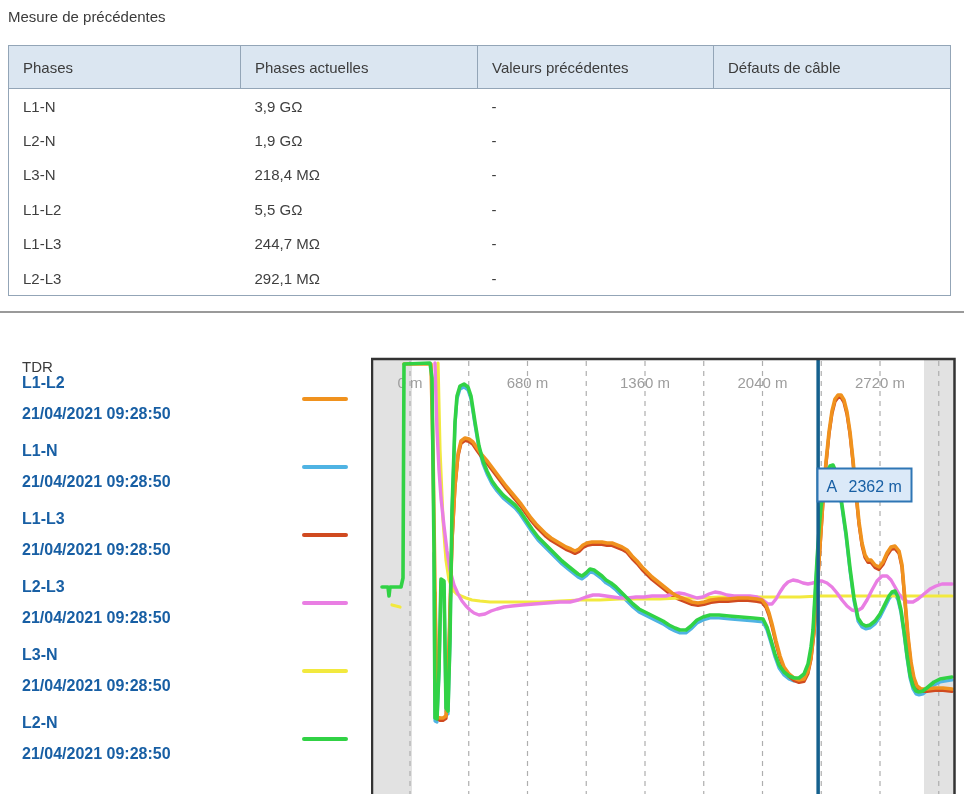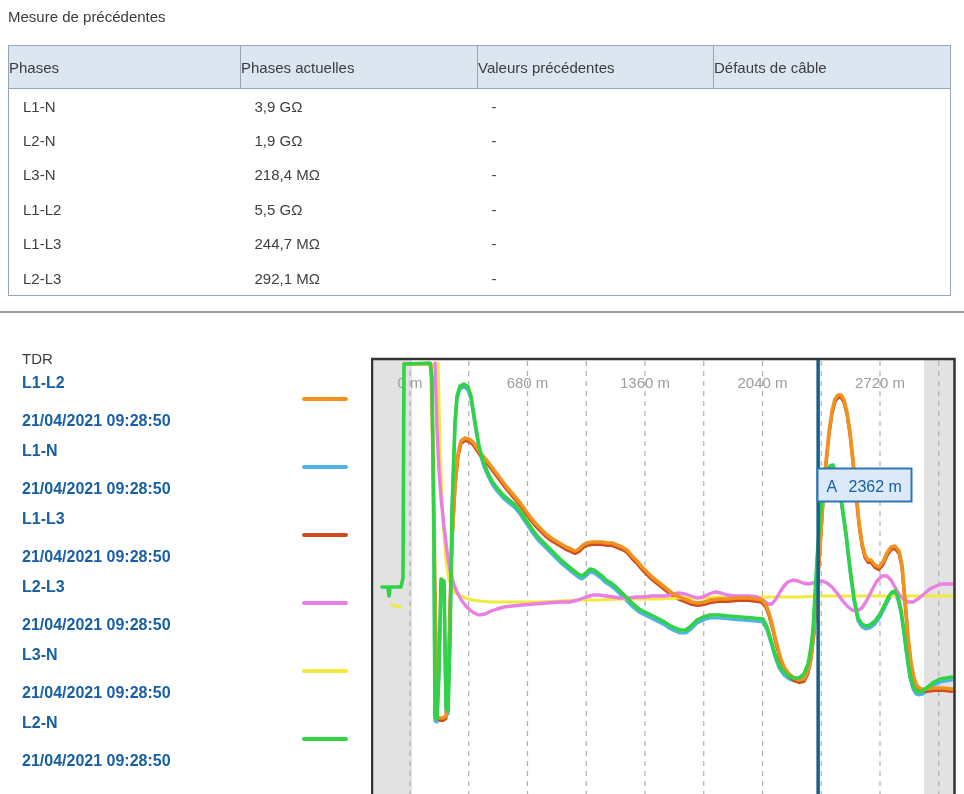--- a/index.html
+++ b/index.html
@@ -15,43 +15,43 @@
   }
   
   table.res-table {
     position:absolute; left:8px; top:45px; width:942px;
     border-collapse:collapse; table-layout:fixed;
     border:1px solid #93a5b7;
     font-size:15px; color:#3c3c3c;
   }
   table.res-table th {
     background:#dbe6f1; height:43px; text-align:left; font-weight:400;
-    padding-left:0; border-right:1px solid #93a5b7;
+    padding-left:14px; border-right:1px solid #93a5b7;
     border-bottom:1px solid #93a5b7; color:#3c3c3c;
   }
   table.res-table th:last-child { border-right:none; }
   table.res-table td {
     height:34.5px; padding-left:14px; color:#3f3f3f;
   }
   
   .section-sep {
     position:absolute; left:0; top:311px; width:964px; height:2px;
     background:#9a9a9a;
   }
   
   .legend-title {
-    position:absolute; left:22px; top:350px;
+    position:absolute; left:22px; top:358px;
     font-size:15px; color:#3b3b3b;
   }
   .legend-entry { position:absolute; left:22px; width:260px; }
   .legend-label {
     font-size:16px; font-weight:700; color:#185fa4; line-height:18px;
   }
   .legend-ts {
-    margin-top:20px; font-size:16px; font-weight:700; color:#185fa4;
+    margin-top:13px; font-size:16px; font-weight:700; color:#185fa4;
     line-height:18px; white-space:nowrap;
   }
   .swatch {
     position:absolute; left:302px; width:46px; height:4px; border-radius:2px;
   }
   
   .chart-wrap { position:absolute; left:371px; top:327px; width:586px; height:458px;margin-top:30px; }
   svg text { font-family:"Liberation Sans", sans-serif; }
 </style>
 </head>

